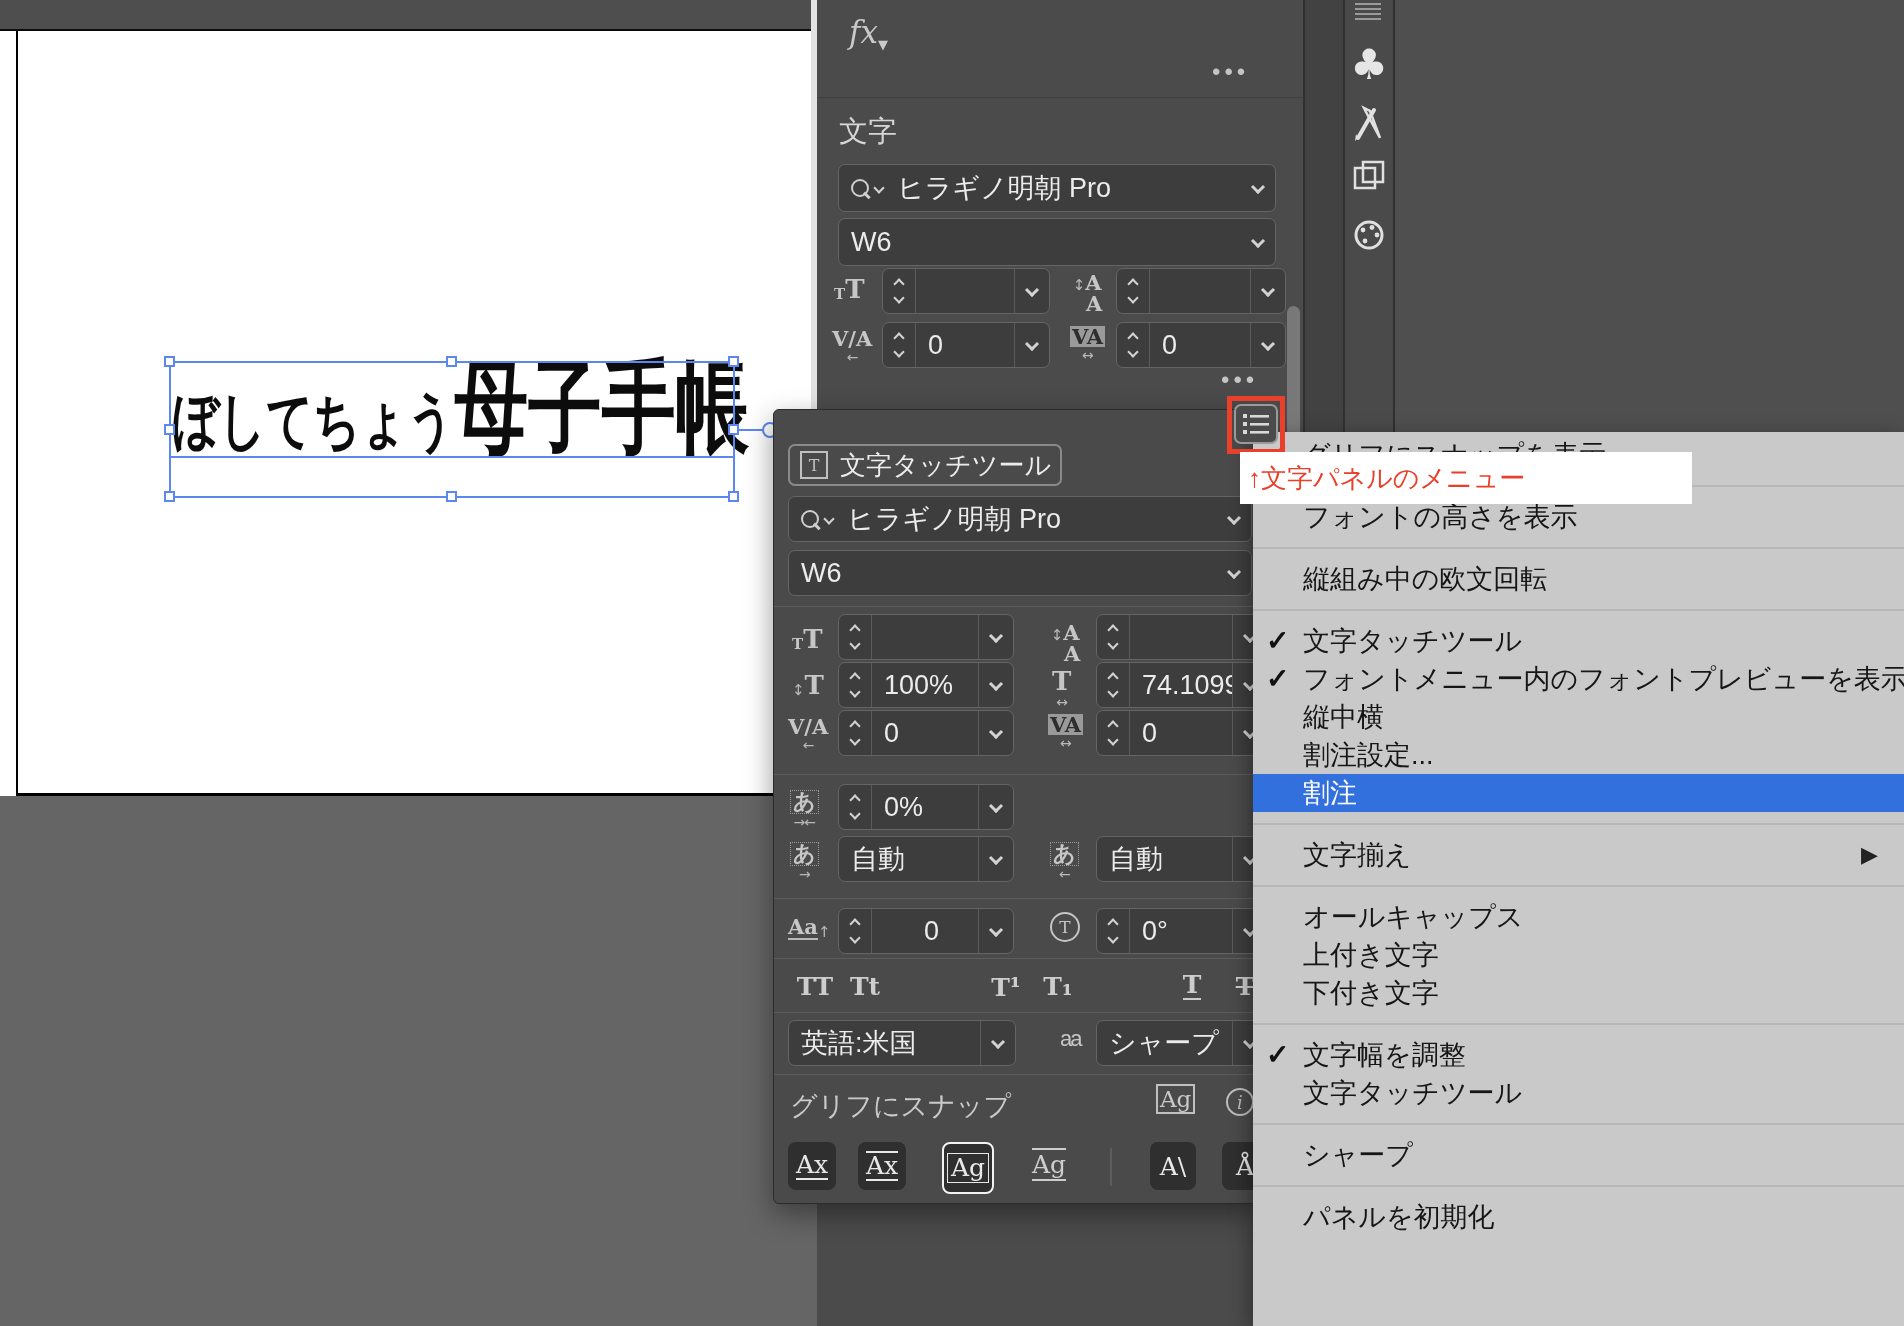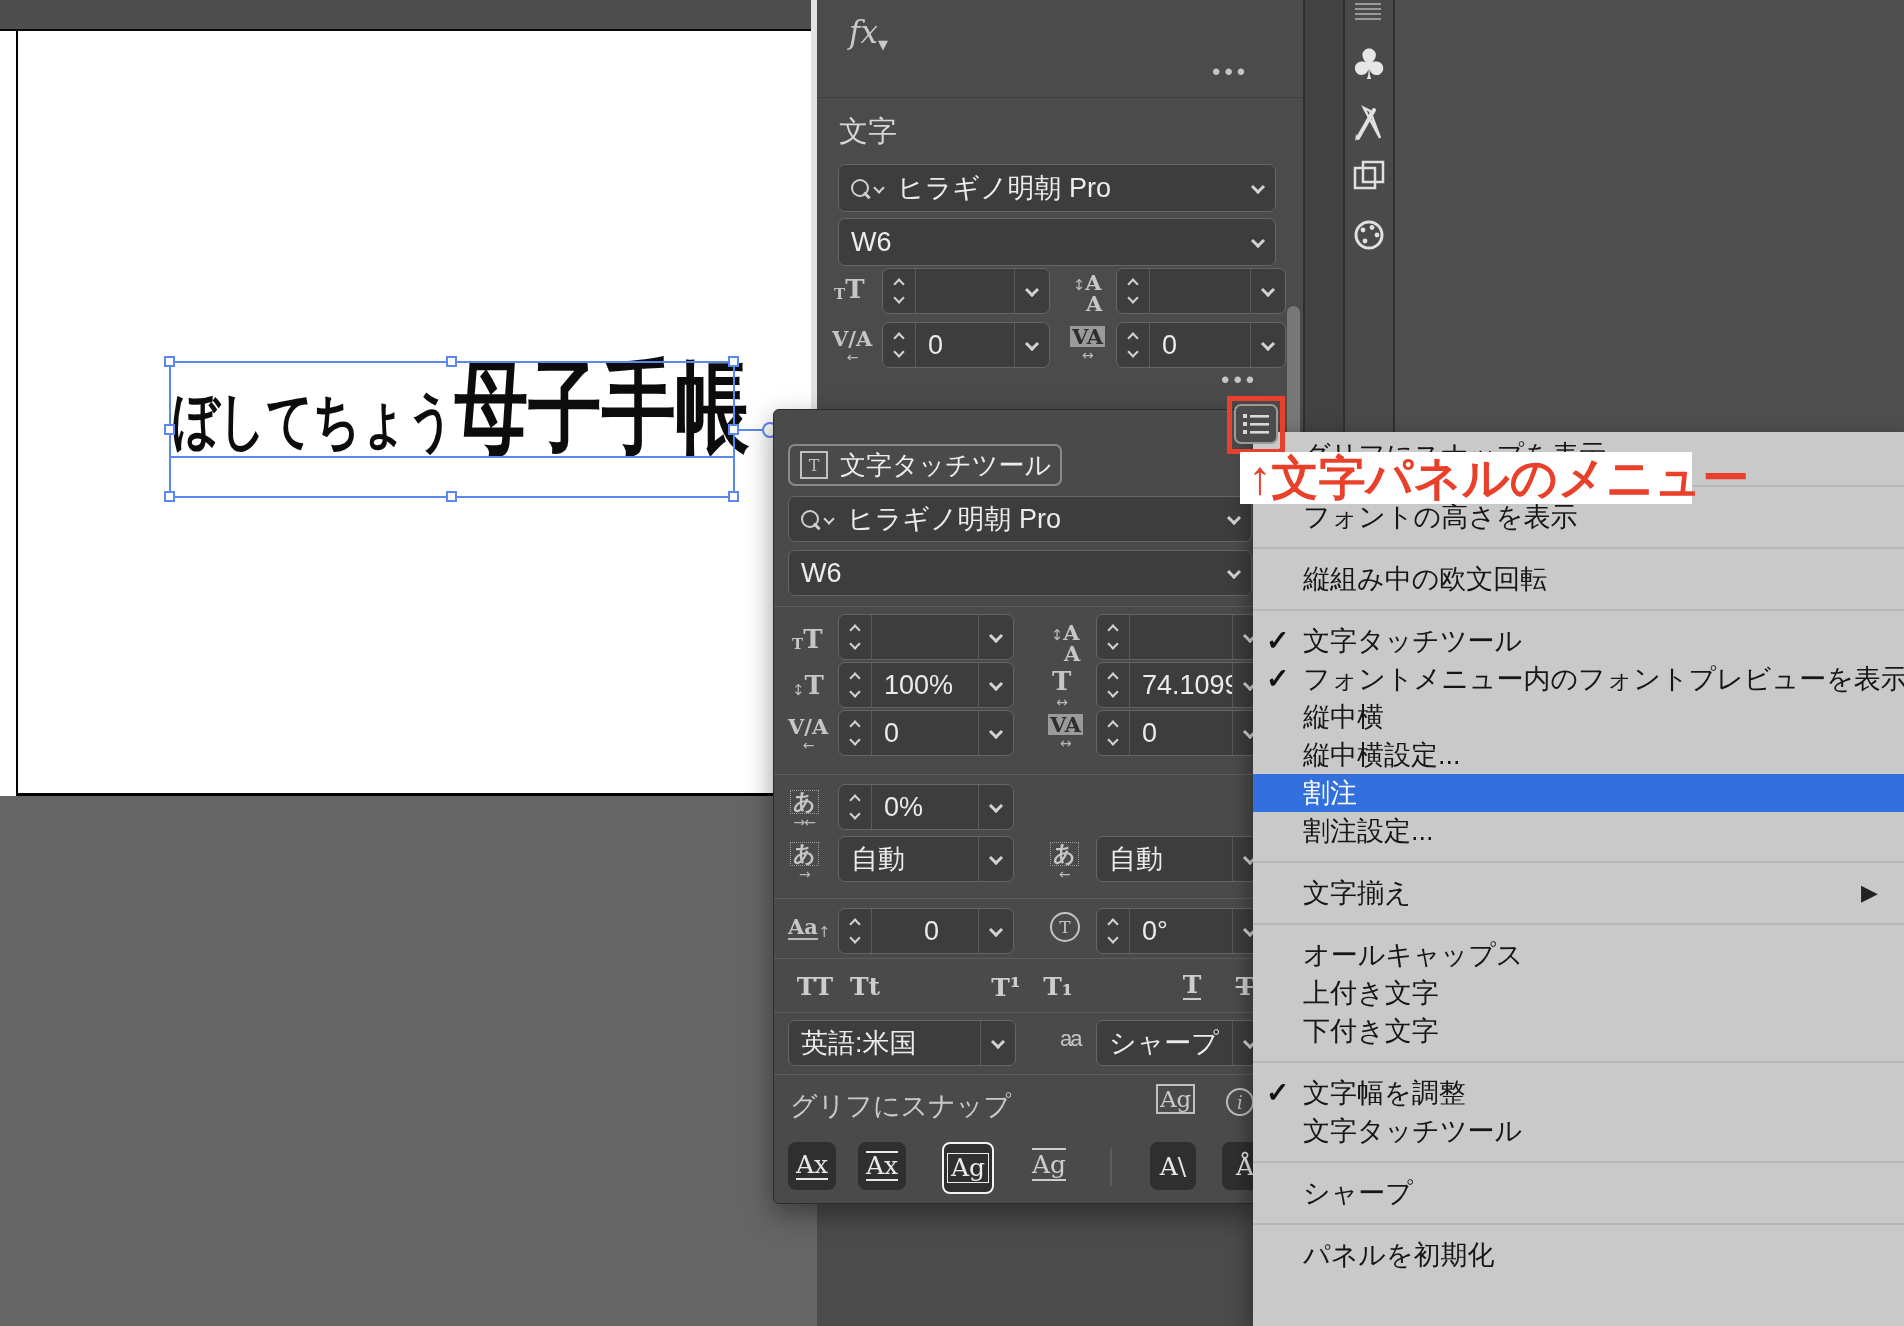--- a/index.html
+++ b/index.html
@@ -489,27 +489,24 @@
         <span>文字タッチツール</span>
       </div>
     <div class="mi">
         <span class="check">✓</span>
         <span>フォントメニュー内のフォントプレビューを表示</span>
       </div>
     <div class="mi">
         <span>縦中横</span>
       </div>
     <div class="mi">
-        <span>縦中横設定...</span>
+        <span>割注設定...</span>
       </div>
     <div class="mi hl">
         <span>割注</span>
-      </div>
-    <div class="mi">
-        <span>割注設定...</span>
       </div>
     <div class="msep"></div>
     <div class="mi">
         <span>文字揃え</span>
         <span class="subarrow">▶</span>
       </div>
     <div class="msep"></div>
     <div class="mi">
         <span>オールキャップス</span>
       </div>
@@ -542,16 +539,16 @@
       <rect x="0" y="1" width="4" height="4" fill="#d8d8d8"></rect>
         <rect x="7" y="2" width="19" height="2.6" fill="#d8d8d8"></rect>
       <rect x="0" y="9" width="4" height="4" fill="#d8d8d8"></rect>
         <rect x="7" y="10" width="19" height="2.6" fill="#d8d8d8"></rect>
       <rect x="0" y="17" width="4" height="4" fill="#d8d8d8"></rect>
         <rect x="7" y="18" width="19" height="2.6" fill="#d8d8d8"></rect>
     </svg>
   </div>
   <div style="position:absolute;left:1227px;top:396px;width:58px;height:58px;border:5px solid var(--annotation_red,#e8402a);z-index:70;box-sizing:border-box;"></div>
   <div style="position:absolute;left:1240px;top:452px;width:452px;height:52px;background:#ffffff;z-index:71;display:flex;align-items:center;padding-left:8px;box-sizing:border-box;">
-    <span style="color:var(--annotation_red,#e8402a);font-size:47px;font-weight:bold;white-space:nowrap;">↑文字パネルのメニュー</span>
+    <span style="color:var(--annotation_red,#e8402a);font-size:26px;font-weight:normal;white-space:nowrap;">↑文字パネルのメニュー</span>
   </div>
 
 </div>
 
 </body></html>

